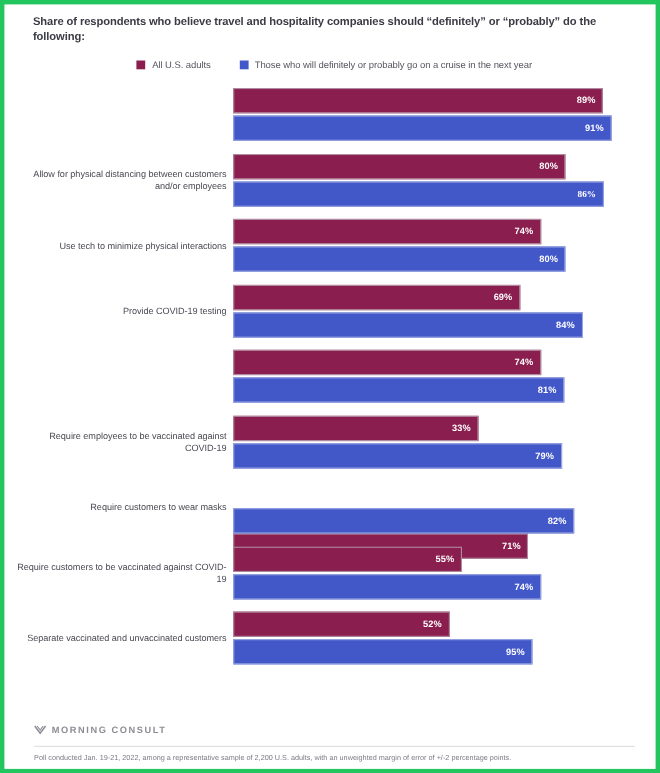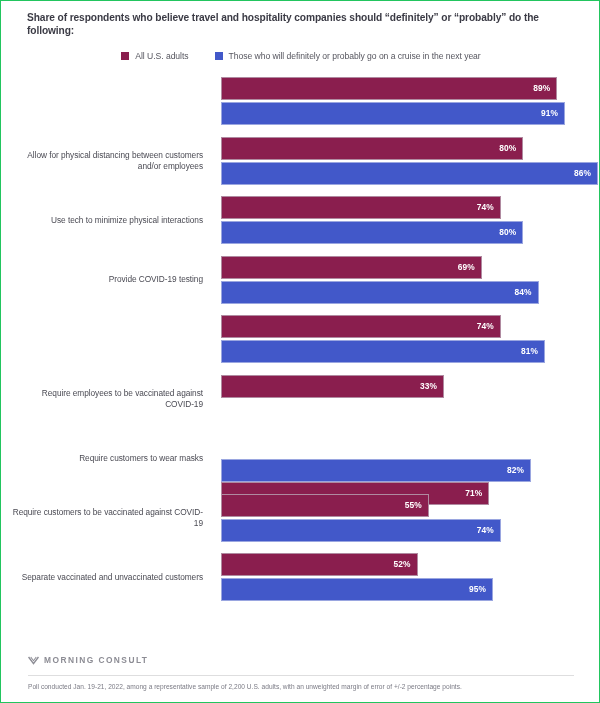--- a/index.html
+++ b/index.html
@@ -12,21 +12,21 @@
     height: 703px;
     font-family: "Liberation Sans", sans-serif;
     color: #3f3f46;
     overflow: hidden;
     position: relative;
   }
   #figure {
     width: 600px;
     height: 703px;
     box-sizing: border-box;
-    border: 1px solid #22c55e;
+    border: 4px solid #22c55e;
     background: #ffffff;
     position: relative;
   }
   #chart-title {
     position: absolute;
     left: 26px;
     top: 10px;
     width: 556px;
     font-size: 10.2px;
     font-weight: bold;
@@ -78,21 +78,21 @@
     left: 10px;
     width: 192px;
     text-align: right;
     font-size: 8.3px;
     color: #4a4a53;
     line-height: 11px;
     letter-spacing: -0.05px;
   }
   .bar-row {
     position: absolute;
-    left: 220px;
+    left: 208px;
     height: 23px;
   }
   .bar {
     position: absolute;
     left: 0;
     top: 0;
     height: 23px;
     box-sizing: border-box;
   }
   .bar.adults {
@@ -179,21 +179,21 @@
           <div class="bar cruise" style="width: 100%;"></div>
           <span class="bar-value">91%</span>
         </div>
       </div>
       <div class="group" style="top: 59.5px; height: 48px;">
         <div class="cat-label" style="top: 0px; height: 48px; display: flex; align-items: center; justify-content: flex-end;">Allow for physical distancing between customers and/or employees</div>
         <div class="bar-row" style="top: 0px; width: 302.4px;">
           <div class="bar adults" style="width: 100%;"></div>
           <span class="bar-value">80%</span>
         </div>
-        <div class="bar-row" style="top: 25px; width: 377px;">
+        <div class="bar-row" style="top: 25px; width: 337px; font-family: Liberation Serif, serif;">
           <div class="bar cruise" style="width: 100%;"></div>
           <span class="bar-value">86%</span>
         </div>
       </div>
       <div class="group" style="top: 119px; height: 48px;">
         <div class="cat-label" style="top: 0px; height: 48px; display: flex; align-items: center; justify-content: flex-end;">Use tech to minimize physical interactions</div>
         <div class="bar-row" style="top: 0px; width: 279.72px;">
           <div class="bar adults" style="width: 100%;"></div>
           <span class="bar-value">74%</span>
         </div>
@@ -211,30 +211,34 @@
         <div class="bar-row" style="top: 25px; width: 317.52px;">
           <div class="bar cruise" style="width: 100%;"></div>
           <span class="bar-value">84%</span>
         </div>
       </div>
       <div class="group" style="top: 238px; height: 48px;">
         <div class="bar-row" style="top: 0px; width: 279.72px;">
           <div class="bar adults" style="width: 100%;"></div>
           <span class="bar-value">74%</span>
         </div>
-        <div class="bar-row" style="top: 25px; width: 301px; padding-left: 23px;">
+        <div class="bar-row" style="top: 25px; width: 301px;">
           <div class="bar cruise" style="width: 100%;"></div>
           <span class="bar-value">81%</span>
         </div>
       </div>
       <div class="group" style="top: 297.5px; height: 48px;">
         <div class="cat-label" style="top: 0px; height: 48px; display: flex; align-items: center; justify-content: flex-end;">Require employees to be vaccinated against COVID-19</div>
         <div class="bar-row" style="top: 0px; width: 223.02px;">
           <div class="bar adults" style="width: 100%;"></div>
           <span class="bar-value">33%</span>
+        </div>
+        <div class="bar-row" style="top: 25px; width: 298.62px;">
+          <div class="bar cruise" style="width: 100%;"></div>
+          <span class="bar-value">79%</span>
         </div>
       </div>
       <div class="group" style="top: 357px; height: 48px;">
         <div class="cat-label" style="top: 0px; height: 48px; display: flex; align-items: center; justify-content: flex-end;">Require customers to wear masks</div>
         <div class="bar-row" style="top: 0px; width: 268.38px; margin-top: 48px;">
           <div class="bar adults" style="width: 100%;"></div>
           <span class="bar-value">71%</span>
         </div>
         <div class="bar-row" style="top: 25px; width: 309.96px;">
           <div class="bar cruise" style="width: 100%;"></div>

